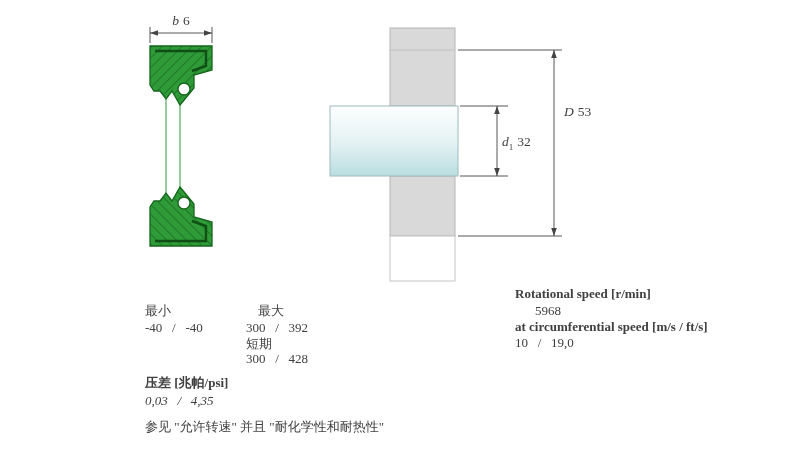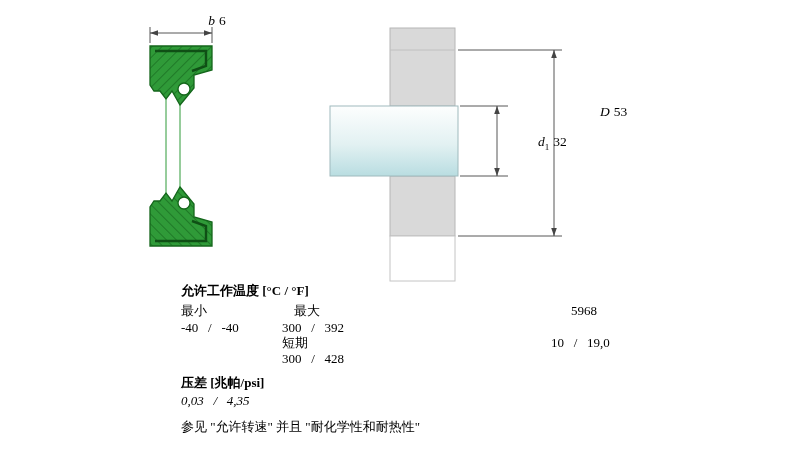--- a/index.html
+++ b/index.html
@@ -3,21 +3,21 @@
 <meta charset="utf-8">
 <style>
   html,body { margin:0; padding:0; background:#fff; }
   .page {
     position:relative; width:800px; height:450px; background:#ffffff;
     font-family:"Liberation Serif","DejaVu Serif",serif; overflow:hidden;
   }
   .drawing { position:absolute; left:0; top:0; }
   .label {
     position:absolute; font-family:"Liberation Serif","DejaVu Serif",serif;
-    font-size:13px; color:#000000; line-height:1.25;margin-left:36px;
+    font-size:13px; color:#404040; line-height:1.25;
   }
   .bold { font-weight:bold; }
   .pre  { white-space:pre;text-align:right; }
   .dim-label { font-size:13.5px; }
   .dim-label .letter { font-style:italic; }
   .dim-label .val { margin-left:4px; }
   .dim-label sub { font-size:9px; }
 </style>
 </head>
 <body>
@@ -83,29 +83,30 @@
   <div class="label dim-label" style="left:150px; top:13px; width:62px; text-align:center;">
     <span class="letter">b</span><span class="val">6</span>
   </div>
   <div class="label dim-label" style="left:564px; top:104px;">
     <span class="letter">D</span><span class="val">53</span>
   </div>
   <div class="label dim-label" style="left:502px; top:134px;">
     <span class="letter">d</span><sub>1</sub><span class="val">32</span>
   </div>
 
-  <div class="label bold" style="left:145px; top:283px;">允许工作温度 [°C / °F]</div>
   <div class="label" style="left:145px; top:303px;">最小</div>
   <div class="label" style="left:258px; top:303px;">最大</div>
   <div class="label pre" style="left:145px; top:320px;">-40   /   -40</div>
   <div class="label pre" style="left:246px; top:320px;">300   /   392</div>
-  <div class="label" style="left:246px; top:336px;font-family:Liberation Mono, monospace;">短期</div>
+  <div class="label" style="left:246px; top:336px;">短期</div>
   <div class="label pre" style="left:246px; top:351px;">300   /   428</div>
 
   <div class="label bold" style="left:145px; top:375px;">压差 [兆帕/psi]</div>
   <div class="label pre" style="left:145px; top:393px;font-style:italic;">0,03   /   4,35</div>
 
   <div class="label" style="left:145px; top:419px;">参见 "允许转速" 并且 "耐化学性和耐热性"</div>
 
+  <div class="label bold" style="left:515px; top:286px;">Rotational speed [r/min]</div>
   <div class="label" style="left:535px; top:303px;">5968</div>
+  <div class="label bold" style="left:515px; top:319px;">at circumferential speed [m/s / ft/s]</div>
   <div class="label pre" style="left:515px; top:335px;">10   /   19,0</div>
 
 </div>
 
 </body></html>

